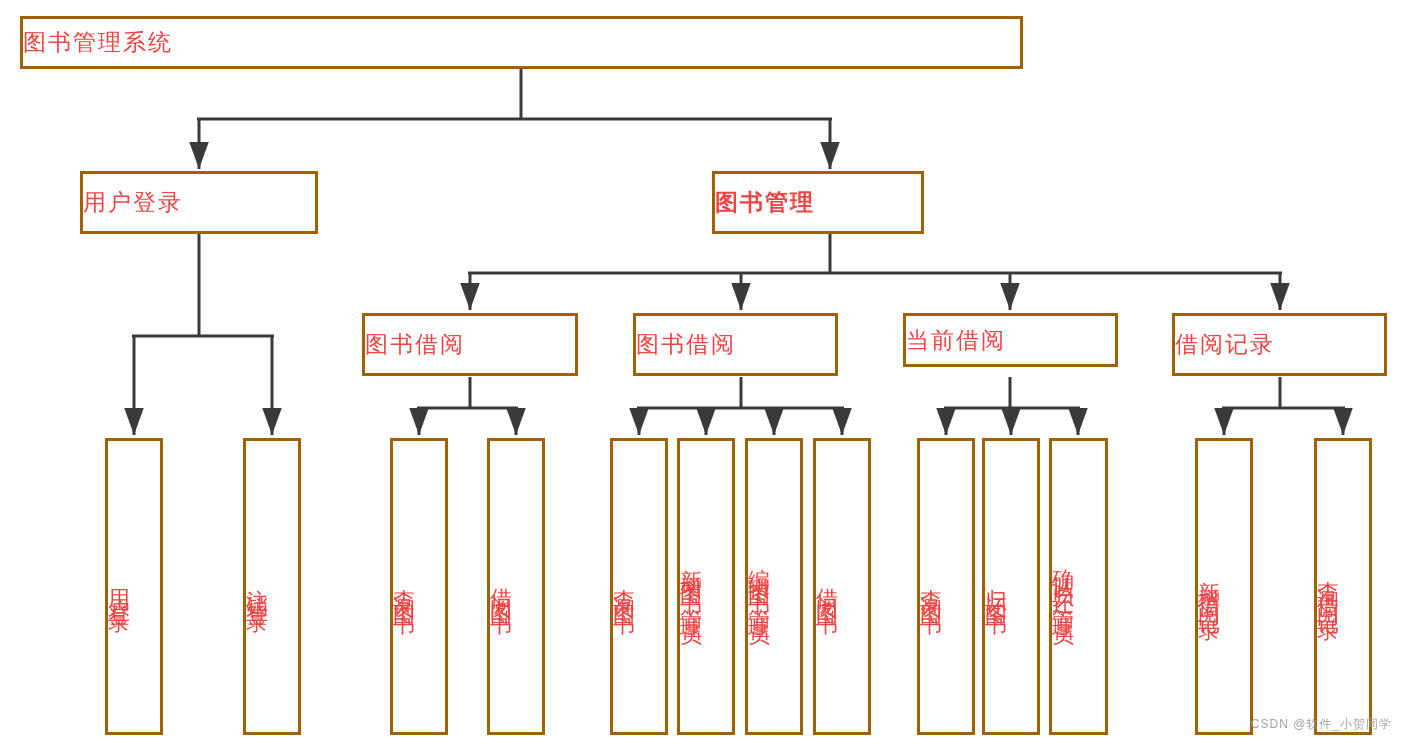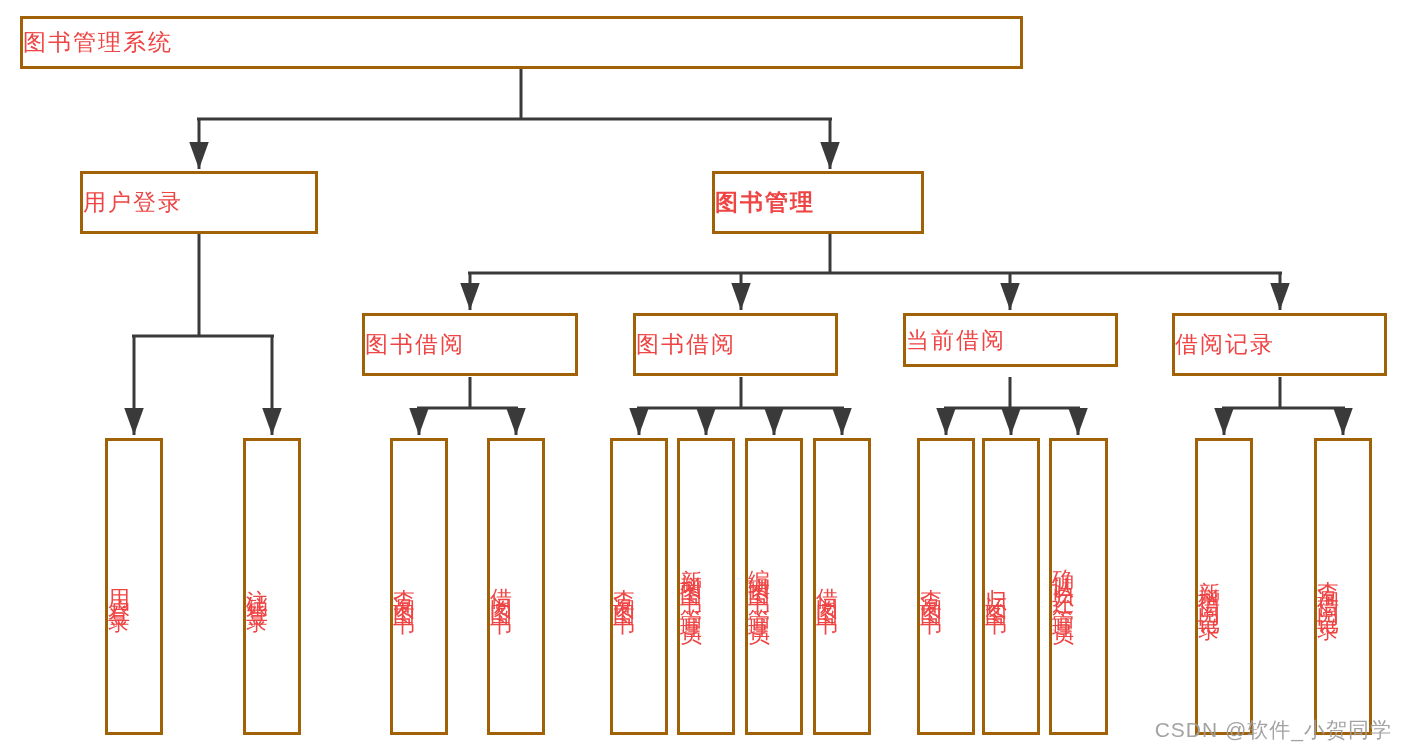--- a/index.html
+++ b/index.html
@@ -43,21 +43,21 @@
   .leaf .vtext {
     writing-mode: vertical-rl;
     text-orientation: mixed;
     letter-spacing: 8px;
     line-height: 1;
   }
   .watermark {
     position: absolute;
     top: 716px;
     right: 13px;
-    font-size: 21px;
+    font-size: 12px;
     letter-spacing: 1px;
     color: rgba(158, 158, 158, 0.95);
     white-space: nowrap;
     z-index: 5;
   }
 </style>
 </head>
 <body>
 
 <div class="canvas">

